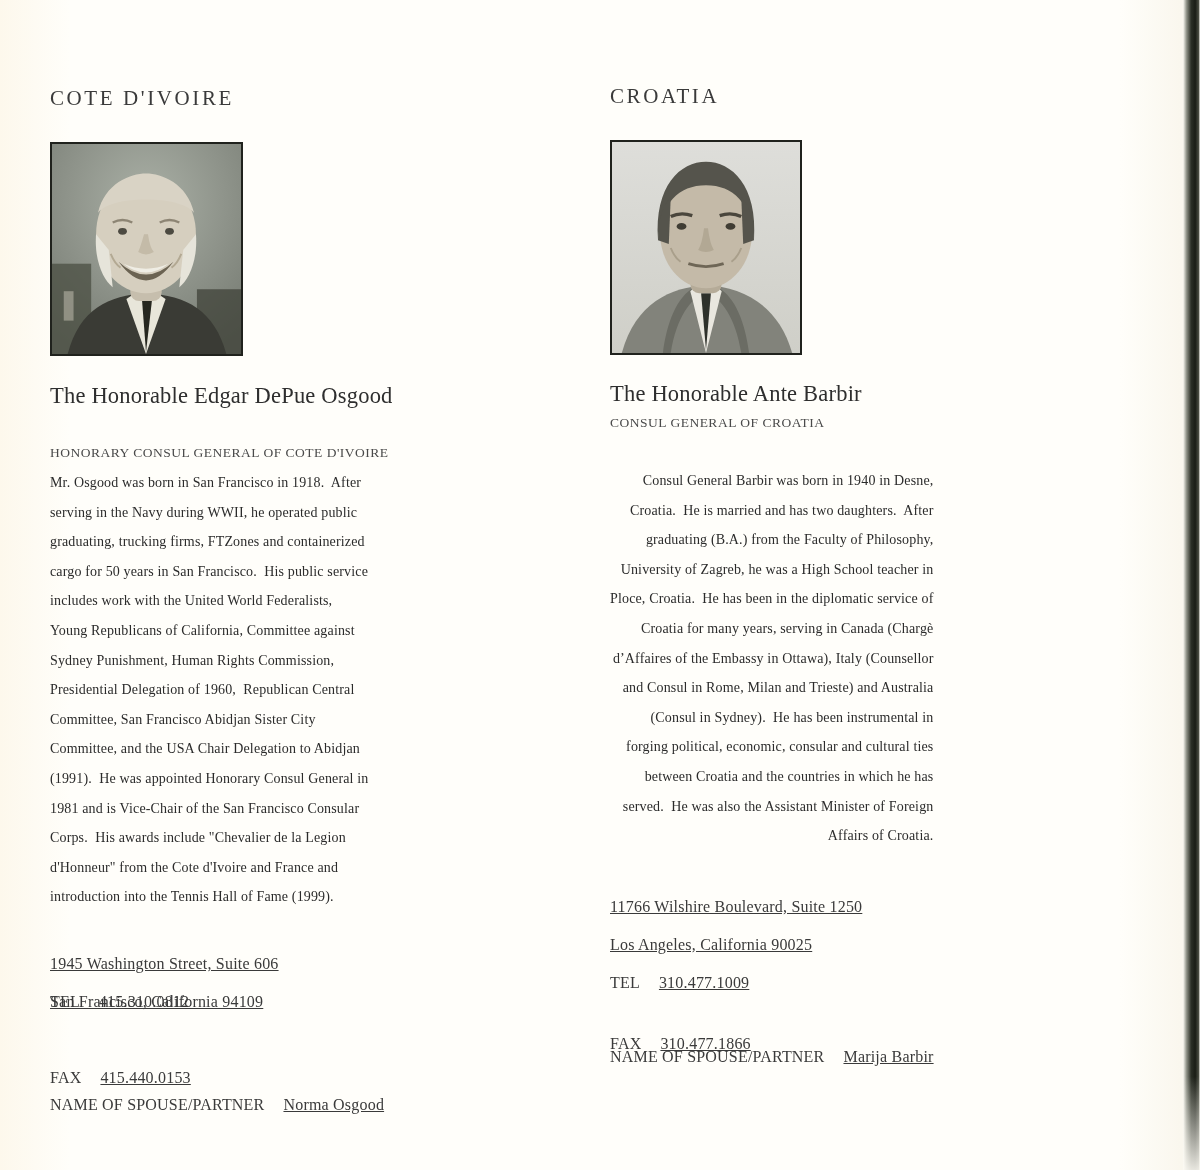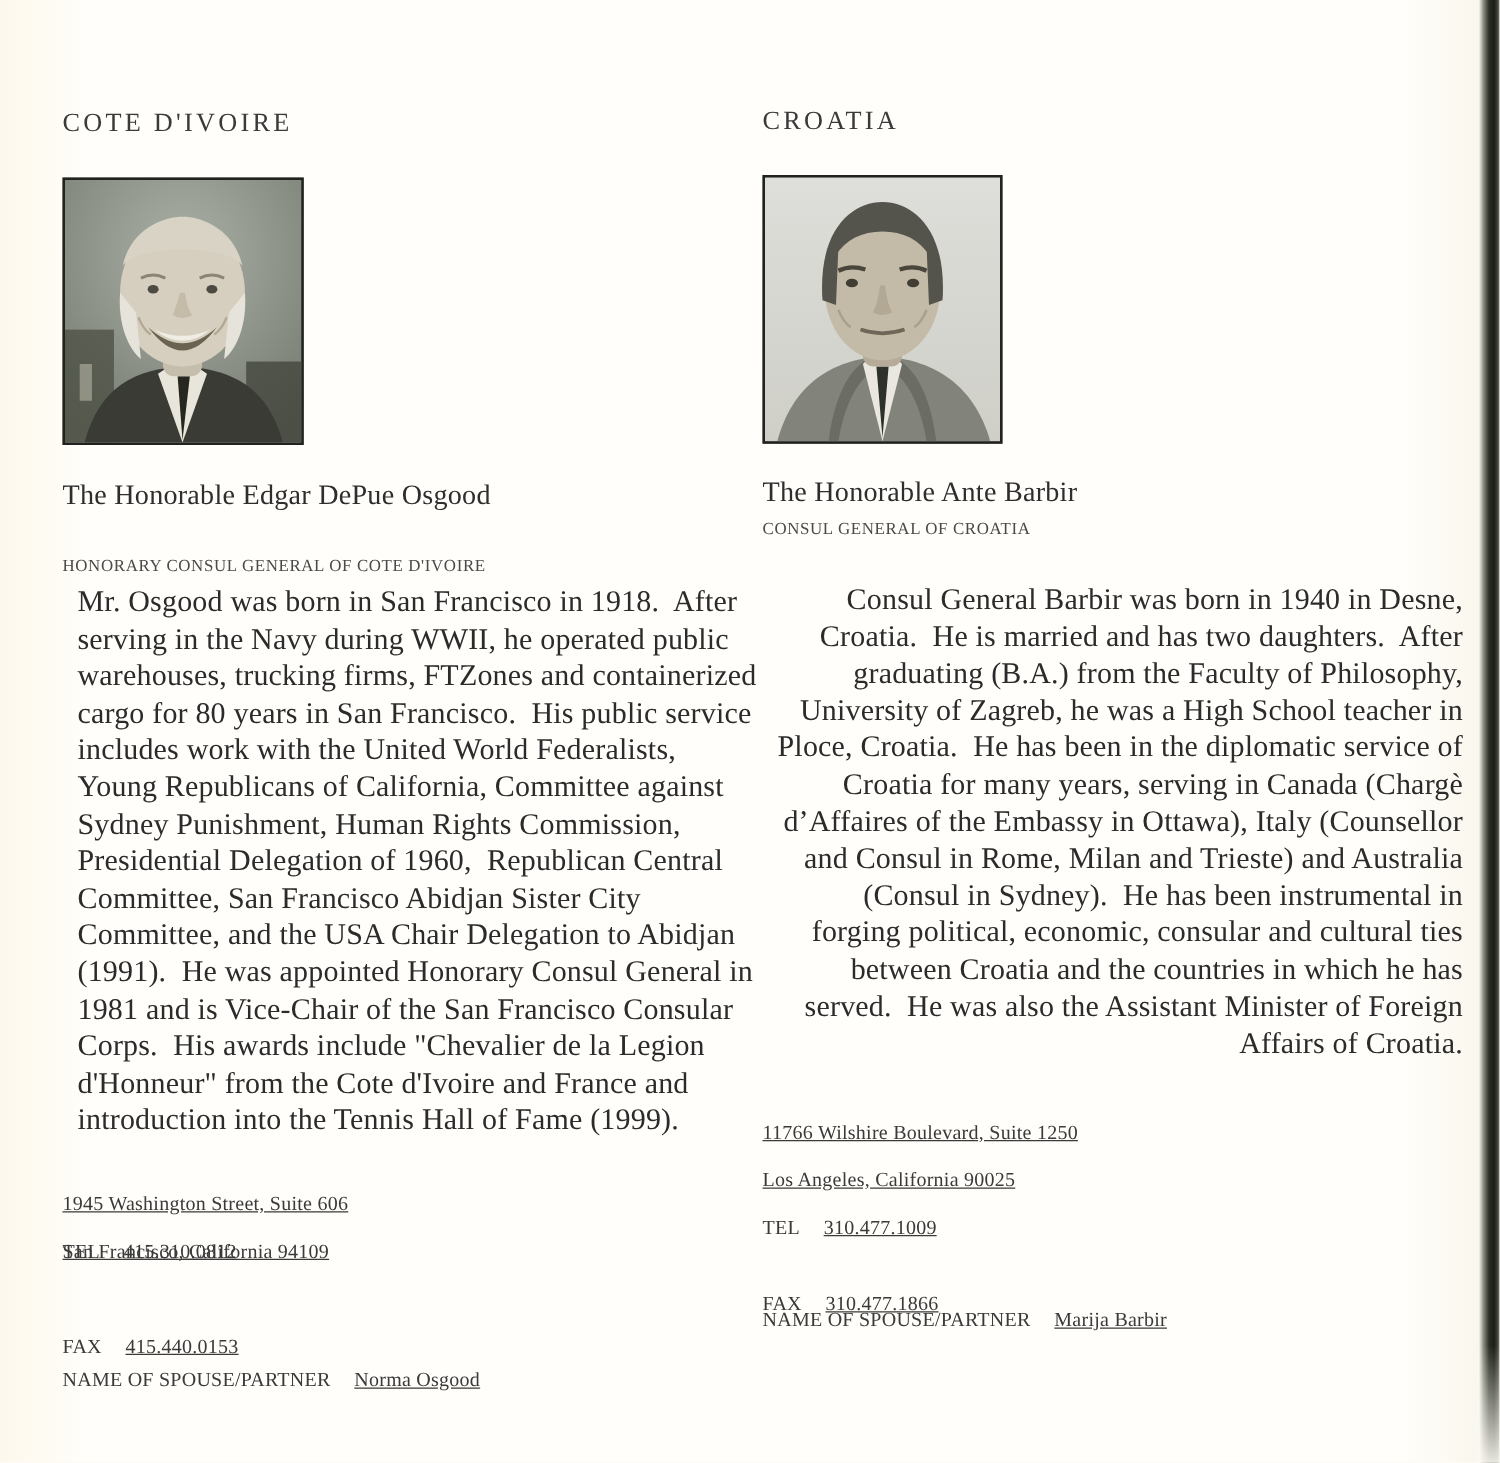--- a/index.html
+++ b/index.html
@@ -46,22 +46,22 @@
   .title{
     position:absolute;font-size:13.5px;color:#4a4a4a;letter-spacing:.5px;white-space:nowrap;
   }
   .col-left .title{top:417px;margin-top:28px;}
   .col-right .title{top:415px;}
 
   .bio{position:absolute;left:0;}
   .col-left .bio{top:468px;}
   .col-right .bio{top:466px;}
   .bio-line{
-    font-size:24px;line-height:29.6px;color:#2b2b2b;
-    white-space:pre;letter-spacing:.15px;margin-left:12px;
+    font-size:14px;line-height:29.6px;color:#2b2b2b;
+    white-space:pre;letter-spacing:.15px;
   }
 
   .c-line{
     position:absolute;font-size:16px;color:#3a3a3a;white-space:pre;letter-spacing:.2px;text-decoration:underline;
   }
   .col-left .c1{top:955px;} .col-left .c2{top:993px;}
   .col-left .c3{top:993px;} .col-left .c4{top:1069px;} .col-left .c5{top:1096px;}
   .col-right .c1{top:898px;} .col-right .c2{top:936px;}
   .col-right .c3{top:974px;} .col-right .c4{top:1035px;} .col-right .c5{top:1048px;}
   .c-label{display:inline-block;margin-right:19px;}
@@ -106,22 +106,22 @@
         <path d="M132 112 Q128 122 122 126" stroke="#b3a993" stroke-width="2" fill="none"></path>
       </svg>
     </div>
 
     <div class="name">The Honorable Edgar DePue Osgood</div>
     <div class="title">HONORARY CONSUL GENERAL OF COTE D'IVOIRE</div>
 
     <div class="bio">
         <div class="bio-line">Mr. Osgood was born in San Francisco in 1918.  After</div>
         <div class="bio-line">serving in the Navy during WWII, he operated public</div>
-        <div class="bio-line">warehouses, trucking firms, FTZones and containerized</div>
-        <div class="bio-line">cargo for 80 years in San Francisco.  His public service</div>
+        <div class="bio-line">graduating, trucking firms, FTZones and containerized</div>
+        <div class="bio-line">cargo for 50 years in San Francisco.  His public service</div>
         <div class="bio-line">includes work with the United World Federalists,</div>
         <div class="bio-line">Young Republicans of California, Committee against</div>
         <div class="bio-line">Sydney Punishment, Human Rights Commission,</div>
         <div class="bio-line">Presidential Delegation of 1960,  Republican Central</div>
         <div class="bio-line">Committee, San Francisco Abidjan Sister City</div>
         <div class="bio-line">Committee, and the USA Chair Delegation to Abidjan</div>
         <div class="bio-line">(1991).  He was appointed Honorary Consul General in</div>
         <div class="bio-line">1981 and is Vice-Chair of the San Francisco Consular</div>
         <div class="bio-line">Corps.  His awards include "Chevalier de la Legion</div>
         <div class="bio-line">d'Honneur" from the Cote d'Ivoire and France and</div>

